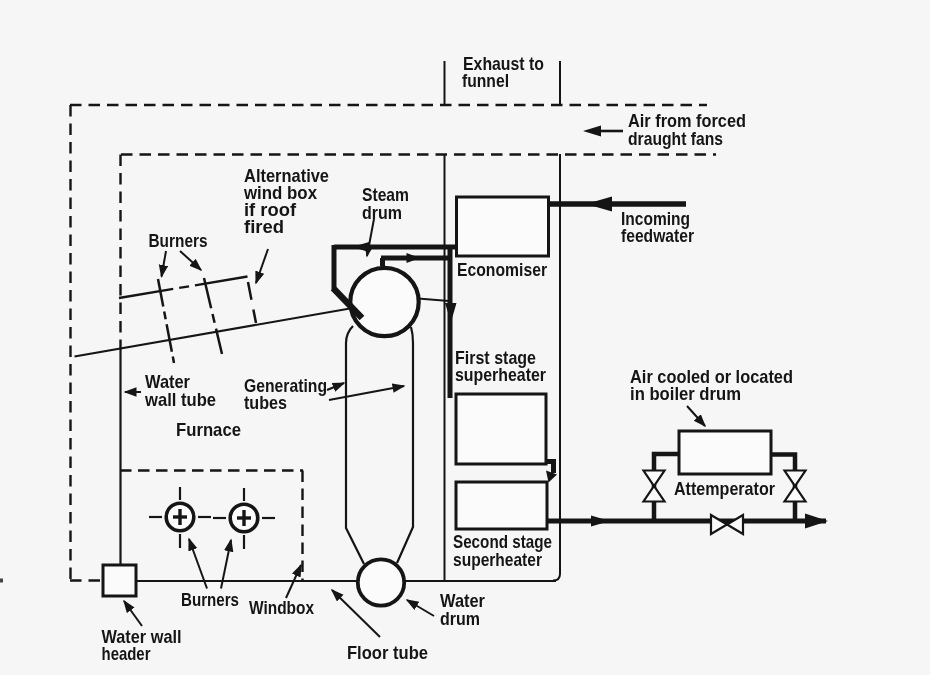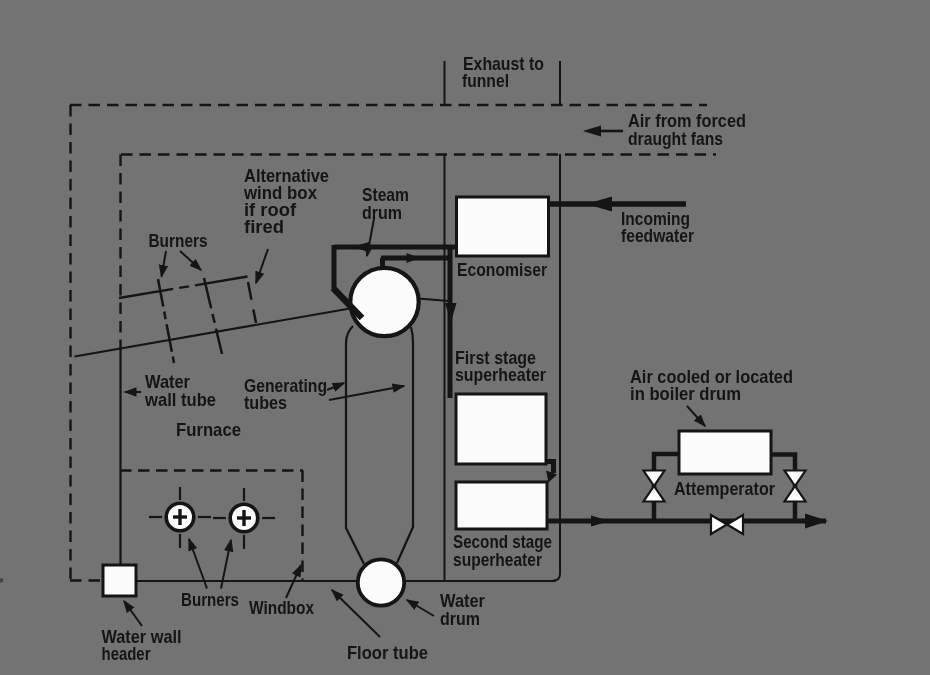--- a/index.html
+++ b/index.html
@@ -1,16 +1,16 @@
 <!DOCTYPE html>
 <html><head>
 <meta charset="utf-8">
 <style>
   html,body{margin:0;padding:0;background:#fbfbfa;}
-  #page{position:relative;width:930px;height:675px;background:#737373;overflow:hidden;filter:grayscale(1);}
+  #page{position:relative;width:930px;height:675px;background:#fef9c3;overflow:hidden;filter:grayscale(1);}
   svg{position:absolute;left:0;top:0;}
   text{font-family:"Liberation Sans",sans-serif;font-weight:bold;fill:#151515;}
 </style>
 </head>
 <body>
 <div id="page">
 <svg width="930" height="675" viewBox="0 0 930 675">
 <defs>
 <marker id="ah" markerUnits="userSpaceOnUse" markerWidth="15" markerHeight="11" refX="11.5" refY="4.75" orient="auto">
   <path d="M0,0 L13,4.75 L0,9.5 z" fill="#151515"></path>

